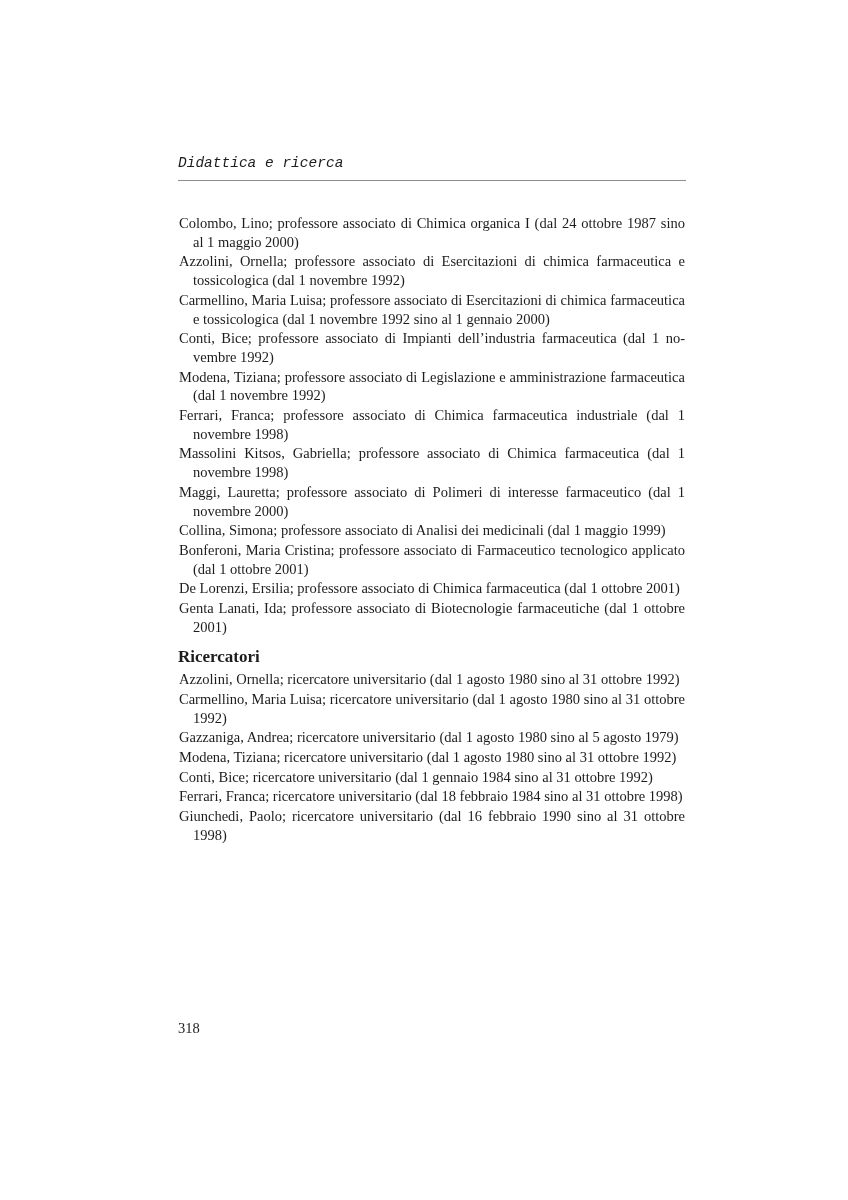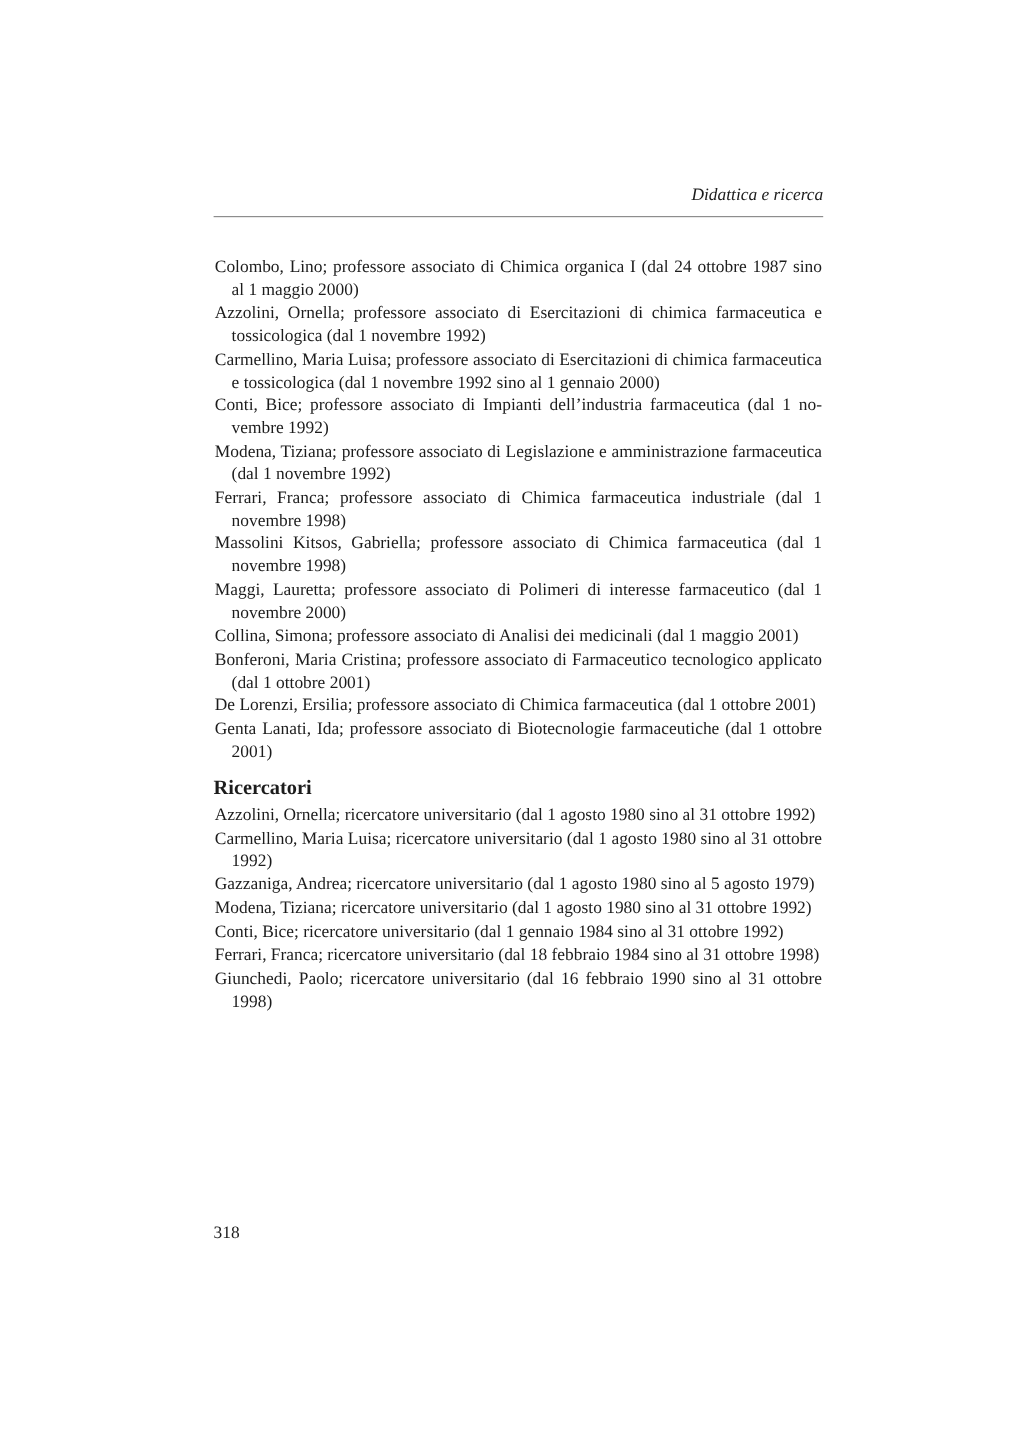--- a/index.html
+++ b/index.html
@@ -13,25 +13,26 @@
     color: #1c1c1c;
     overflow: hidden;
   }
   .content {
     position: absolute;
     left: 178px;
     top: 154px;
     width: 508px;
   }
   .running-head {
-    text-align: right;
+    text-align: left;
     font-style: italic;
     font-size: 14.5px;
     line-height: 18px;
     margin: 0 0 8px 0;
+    font-family: Liberation Mono, monospace;
   }
   .head-rule {
     border: none;
     border-top: 1px solid #8d8d8d;
     margin: 0;
     height: 0;
   }
   .page-body {
     margin-top: 33px;
     font-size: 14.5px;
@@ -68,21 +69,21 @@
     <hr class="head-rule">
     <div class="page-body">
       <p class="entry">Colombo, Lino; professore associato di Chimica organica I (dal 24 ottobre 1987 sino al 1 maggio 2000)</p>
       <p class="entry">Azzolini, Ornella; professore associato di Esercitazioni di chimica farmaceutica e tossicologica (dal 1 novembre 1992)</p>
       <p class="entry">Carmellino, Maria Luisa; professore associato di Esercitazioni di chimica farma­ceutica e tossicologica (dal 1 novembre 1992 sino al 1 gennaio 2000)</p>
       <p class="entry">Conti, Bice; professore associato di Impianti dell’industria farmaceutica (dal 1 no­vembre 1992)</p>
       <p class="entry">Modena, Tiziana; professore associato di Legislazione e amministrazione farma­ceutica (dal 1 novembre 1992)</p>
       <p class="entry">Ferrari, Franca; professore associato di Chimica farmaceutica industriale (dal 1 novembre 1998)</p>
       <p class="entry">Massolini Kitsos, Gabriella; professore associato di Chimica farmaceutica (dal 1 novembre 1998)</p>
       <p class="entry">Maggi, Lauretta; professore associato di Polimeri di interesse farmaceutico (dal 1 novembre 2000)</p>
-      <p class="entry">Collina, Simona; professore associato di Analisi dei medicinali (dal 1 maggio 2001)</p>
+      <p class="entry">Collina, Simona; professore associato di Analisi dei medicinali (dal 1 maggio 1999)</p>
       <p class="entry">Bonferoni, Maria Cristina; professore associato di Farmaceutico tecnologico ap­plicato (dal 1 ottobre 2001)</p>
       <p class="entry">De Lorenzi, Ersilia; professore associato di Chimica farmaceutica (dal 1 ottobre 2001)</p>
       <p class="entry">Genta Lanati, Ida; professore associato di Biotecnologie farmaceutiche (dal 1 ot­tobre 2001)</p>
 
       <h3 class="section-heading">Ricercatori</h3>
 
       <p class="entry">Azzolini, Ornella; ricercatore universitario (dal 1 agosto 1980 sino al 31 ottobre 1992)</p>
       <p class="entry">Carmellino, Maria Luisa; ricercatore universitario (dal 1 agosto 1980 sino al 31 ottobre 1992)</p>
       <p class="entry">Gazzaniga, Andrea; ricercatore universitario (dal 1 agosto 1980 sino al 5 agosto 1979)</p>
       <p class="entry">Modena, Tiziana; ricercatore universitario (dal 1 agosto 1980 sino al 31 ottobre 1992)</p>

